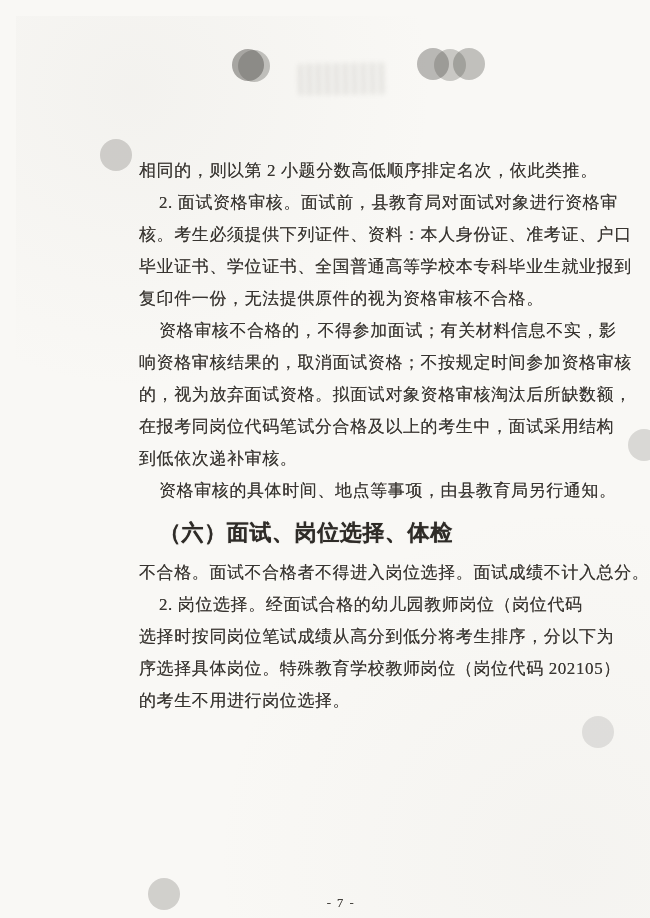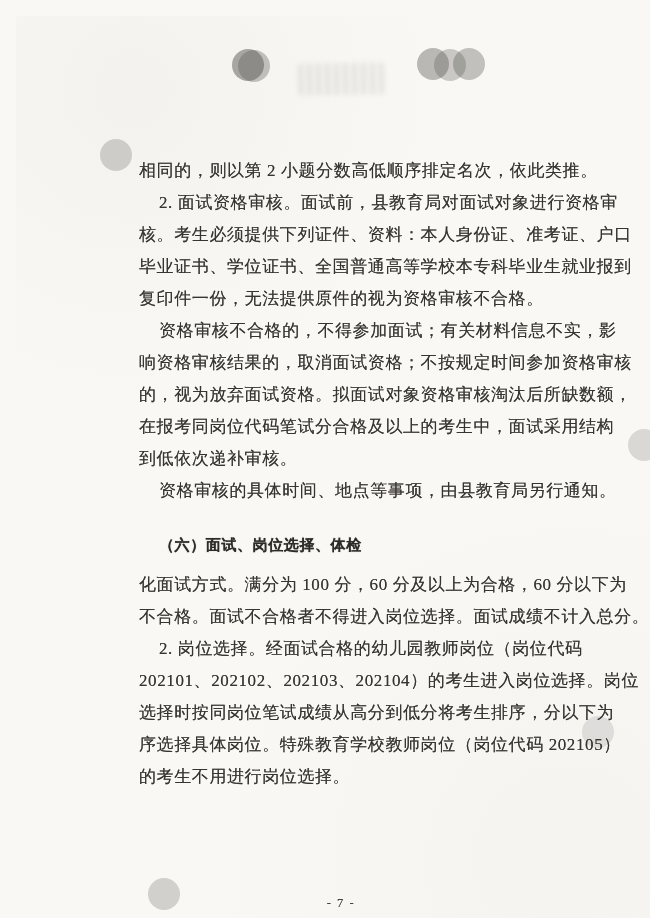--- a/index.html
+++ b/index.html
@@ -58,23 +58,23 @@
     font-size:17px;
     letter-spacing:0.6px;
     white-space:nowrap;
     color:var(--ink);
     text-shadow:0 0 0.6px rgba(72,68,62,.75);
   }
   .line.indent{padding-left:36px;}
   .line.heading{
     padding-left:36px;
     font-weight:700;
-    font-size:15px;
+    font-size:22px;
     color:#2e2b27;
-    margin-top:22px;
+    margin-top:10px;
     margin-bottom:8px;
     text-shadow:0 0 0.7px rgba(46,43,39,.8);
   }
   .page-number{
     position:absolute;
     left:0;top:864px;width:650px;
     text-align:center;
     font-size:12.5px;
     letter-spacing:1.5px;
     color:#45423e;
@@ -94,23 +94,21 @@
       <div class="line">核。考生必须提供下列证件、资料：本人身份证、准考证、户口</div>
       <div class="line">毕业证书、学位证书、全国普通高等学校本专科毕业生就业报到</div>
       <div class="line">复印件一份，无法提供原件的视为资格审核不合格。</div>
       <div class="line indent">资格审核不合格的，不得参加面试；有关材料信息不实，影</div>
       <div class="line">响资格审核结果的，取消面试资格；不按规定时间参加资格审核</div>
       <div class="line">的，视为放弃面试资格。拟面试对象资格审核淘汰后所缺数额，</div>
       <div class="line">在报考同岗位代码笔试分合格及以上的考生中，面试采用结构</div>
       <div class="line">到低依次递补审核。</div>
       <div class="line indent">资格审核的具体时间、地点等事项，由县教育局另行通知。</div>
       <div class="line heading">（六）面试、岗位选择、体检</div>
-      <div class="line">化面试方式。满分为 100 分，60 分及以上为合格，60 分以下为</div>
       <div class="line">不合格。面试不合格者不得进入岗位选择。面试成绩不计入总分。</div>
       <div class="line indent">2. 岗位选择。经面试合格的幼儿园教师岗位（岗位代码</div>
-      <div class="line">202101、202102、202103、202104）的考生进入岗位选择。岗位</div>
       <div class="line">选择时按同岗位笔试成绩从高分到低分将考生排序，分以下为</div>
       <div class="line">序选择具体岗位。特殊教育学校教师岗位（岗位代码 202105）</div>
       <div class="line">的考生不用进行岗位选择。</div>
     </div>
 
   <div class="page-number">- 7 -</div>
 </div>
 
 </body></html>

